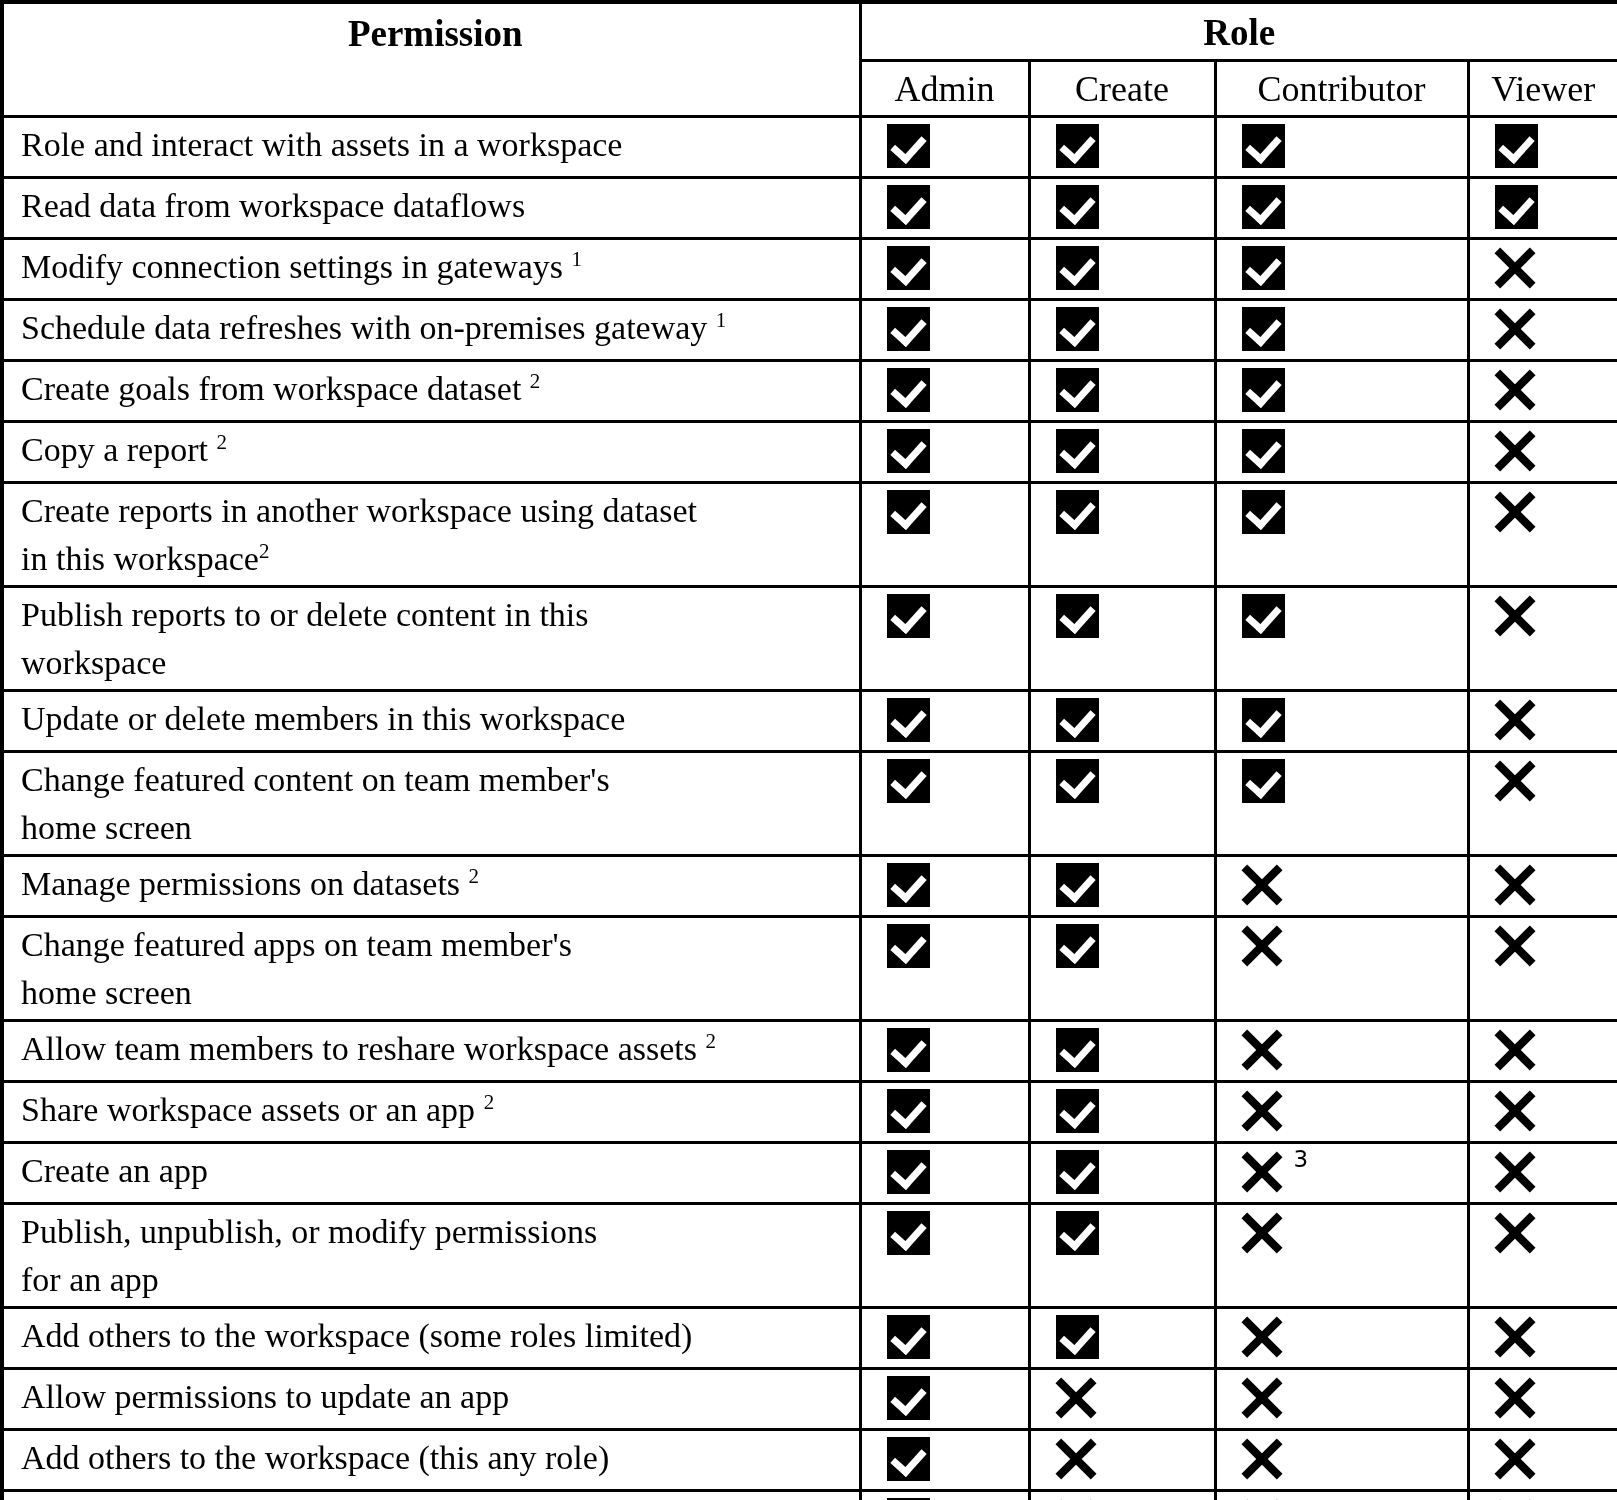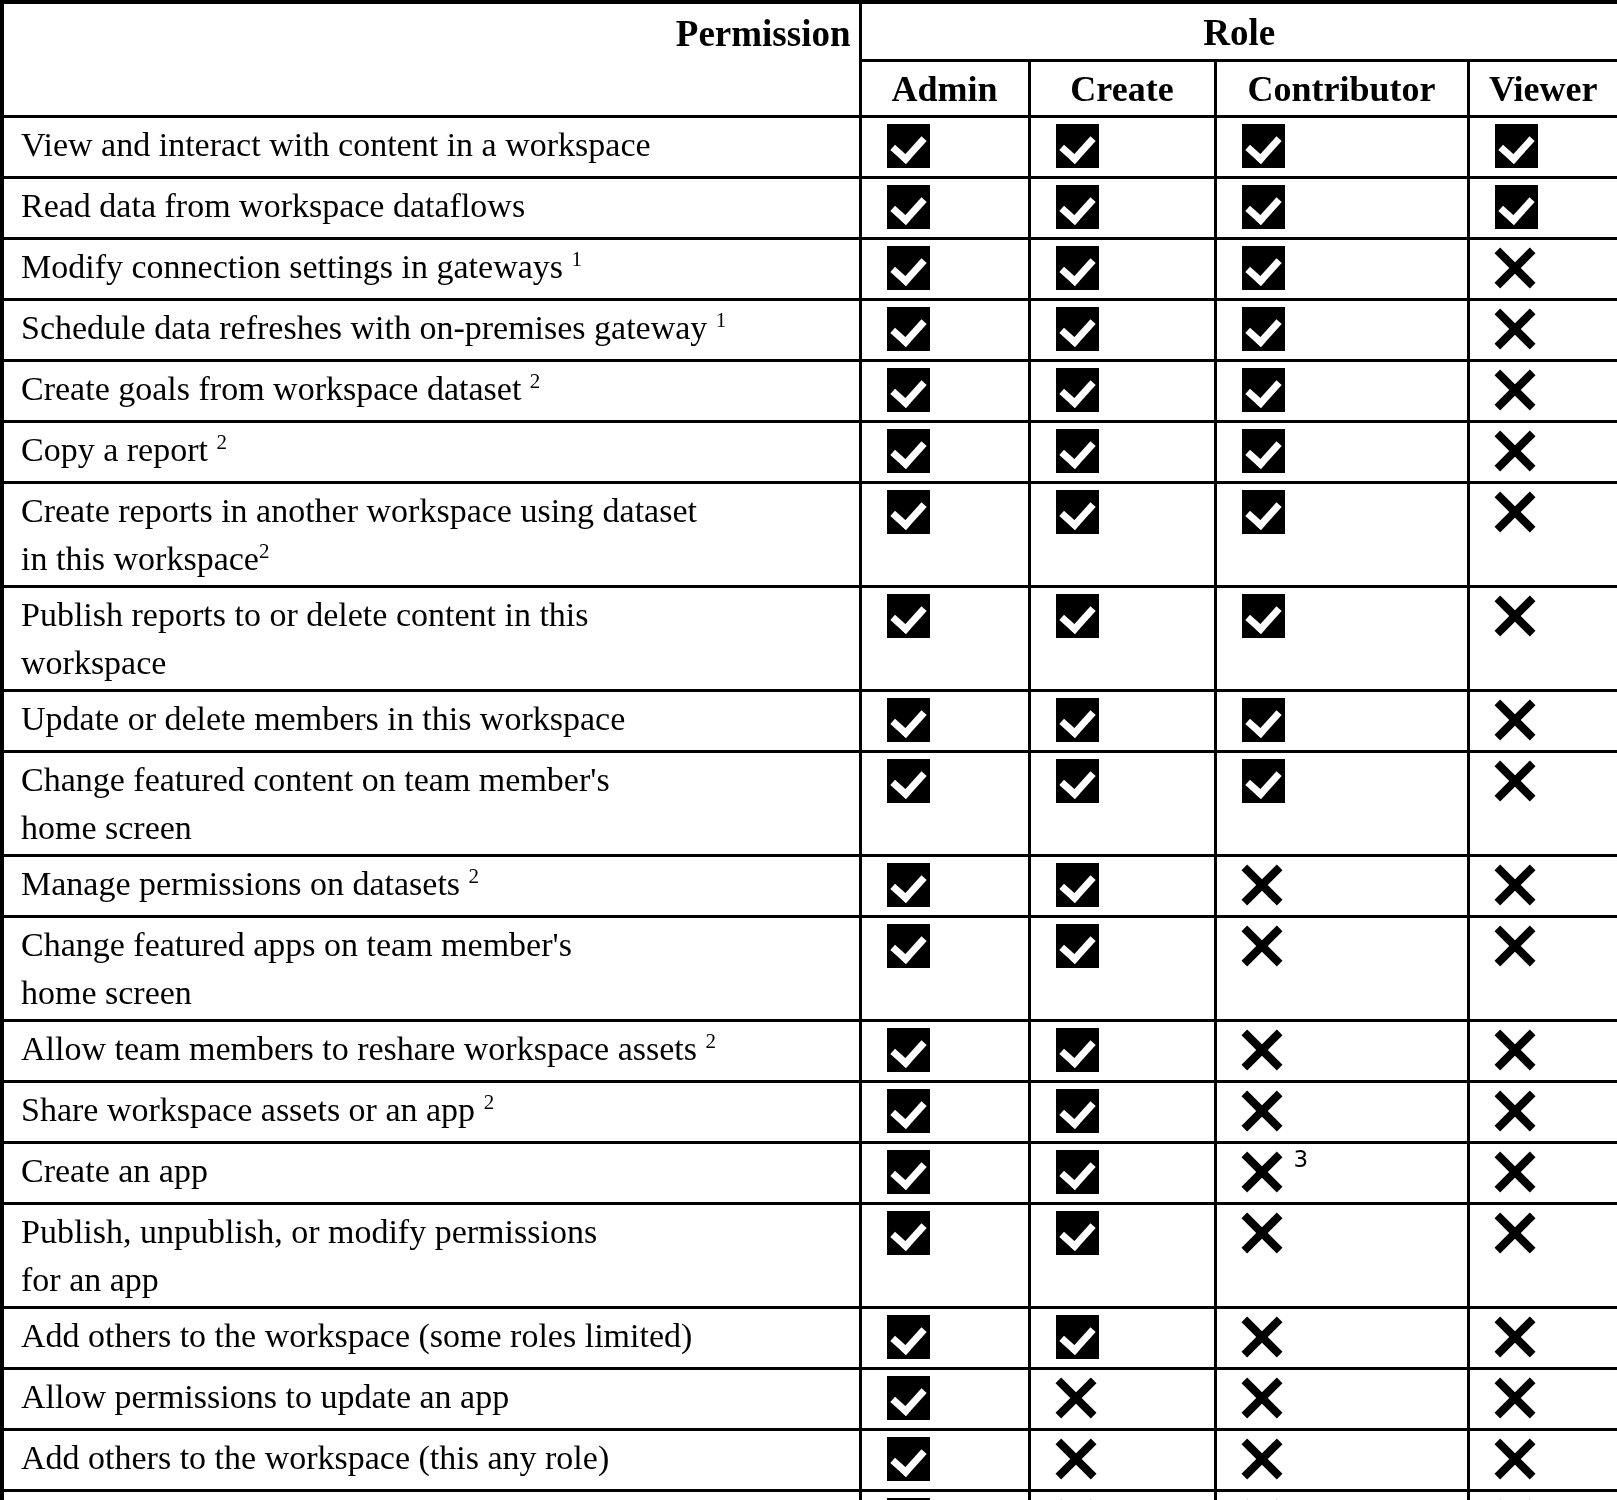--- a/index.html
+++ b/index.html
@@ -16,37 +16,37 @@
     border-collapse: collapse;
     table-layout: fixed;
     width: 1617px;
     border: 4px solid #000;
   }
   .perm-table td, .perm-table th {
     border: 3px solid #000;
     background: #fff;
   }
   th.perm-th {
-    text-align: right;
+    text-align: center;
     vertical-align: top;
     font-size: 37px;
     font-weight: bold;
     padding: 8px 8px 0 16px;
   }
   th.role-span-th {
     text-align: center;
     font-size: 37px;
     font-weight: bold;
     padding: 4px 0 3px 0;
     height: 48px;
   }
   th.role-th {
     text-align: center;
     font-size: 36px;
-    font-weight: bold;
+    font-weight: normal;
     padding: 3px 0 2px 0;
     height: 48px;
   }
   td.perm {
     font-size: 34px;
     line-height: 48px;
     padding: 3px 8px 2px 17px;
     vertical-align: top;
   }
   td.perm sup {
@@ -122,21 +122,21 @@
     </tr>
     <tr>
         <th class="role-th">Admin</th>
         <th class="role-th">Create</th>
         <th class="role-th">Contributor</th>
         <th class="role-th">Viewer</th>
       </tr>
   </thead>
   <tbody>
       <tr>
-        <td class="perm">View and interact with content in a workspace</td>
+        <td class="perm">Role and interact with assets in a workspace</td>
         <td class="mark-cell"><span class="check"></span></td>
         <td class="mark-cell"><span class="check"></span></td>
         <td class="mark-cell"><span class="check"></span></td>
         <td class="mark-cell"><span class="check"></span></td>
       </tr>
       <tr>
         <td class="perm">Read data from workspace dataflows</td>
         <td class="mark-cell"><span class="check"></span></td>
         <td class="mark-cell"><span class="check"></span></td>
         <td class="mark-cell"><span class="check"></span></td>

